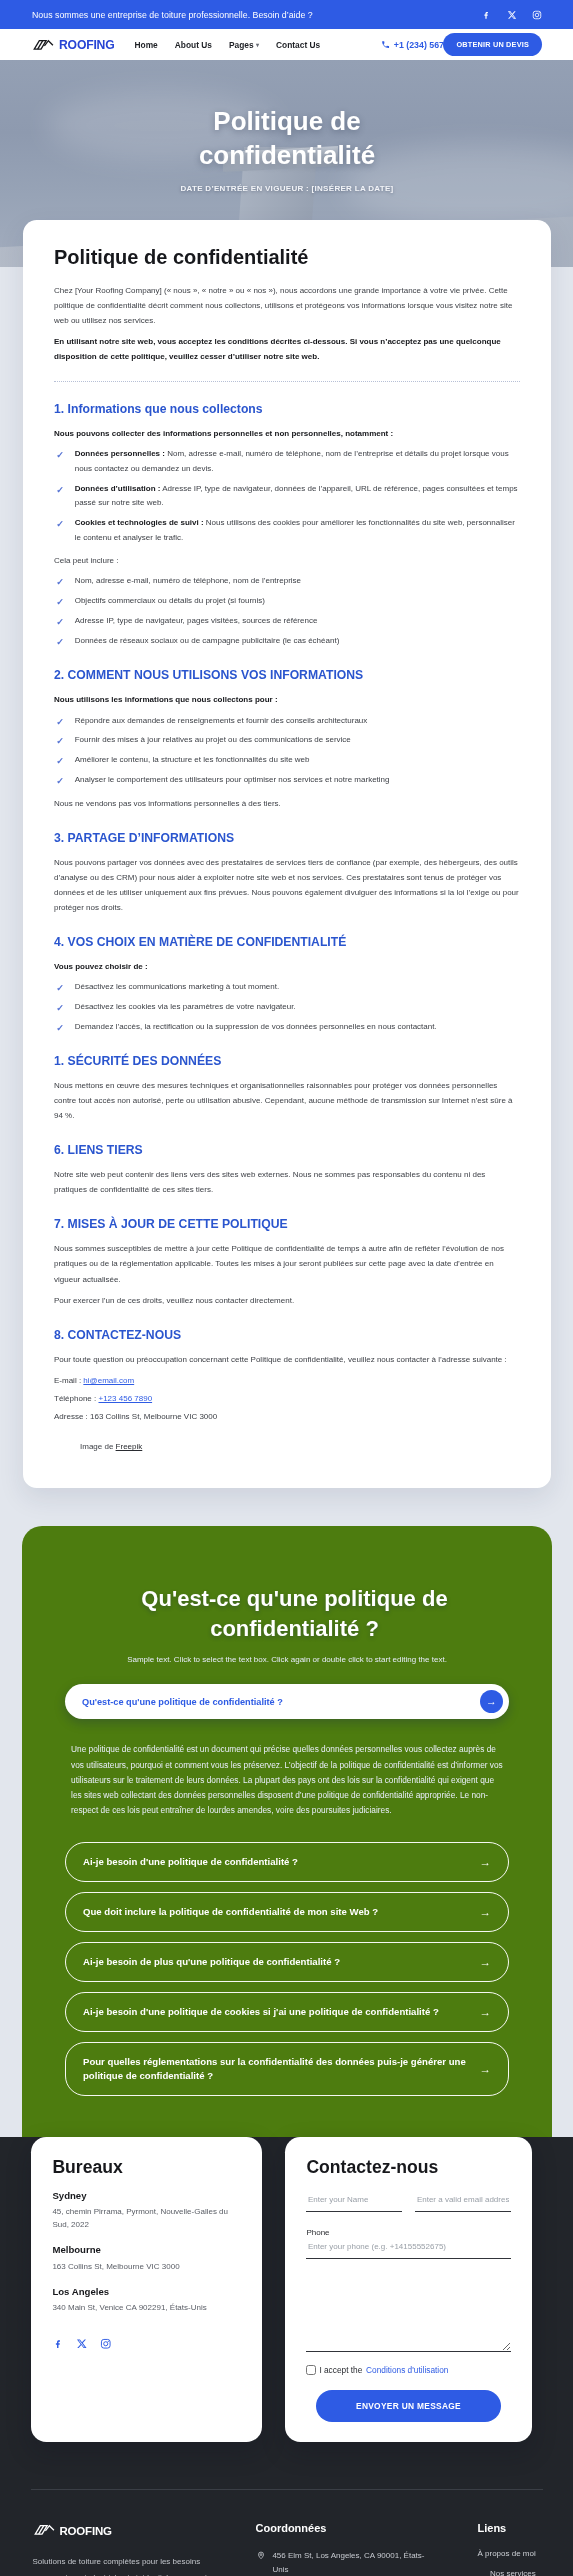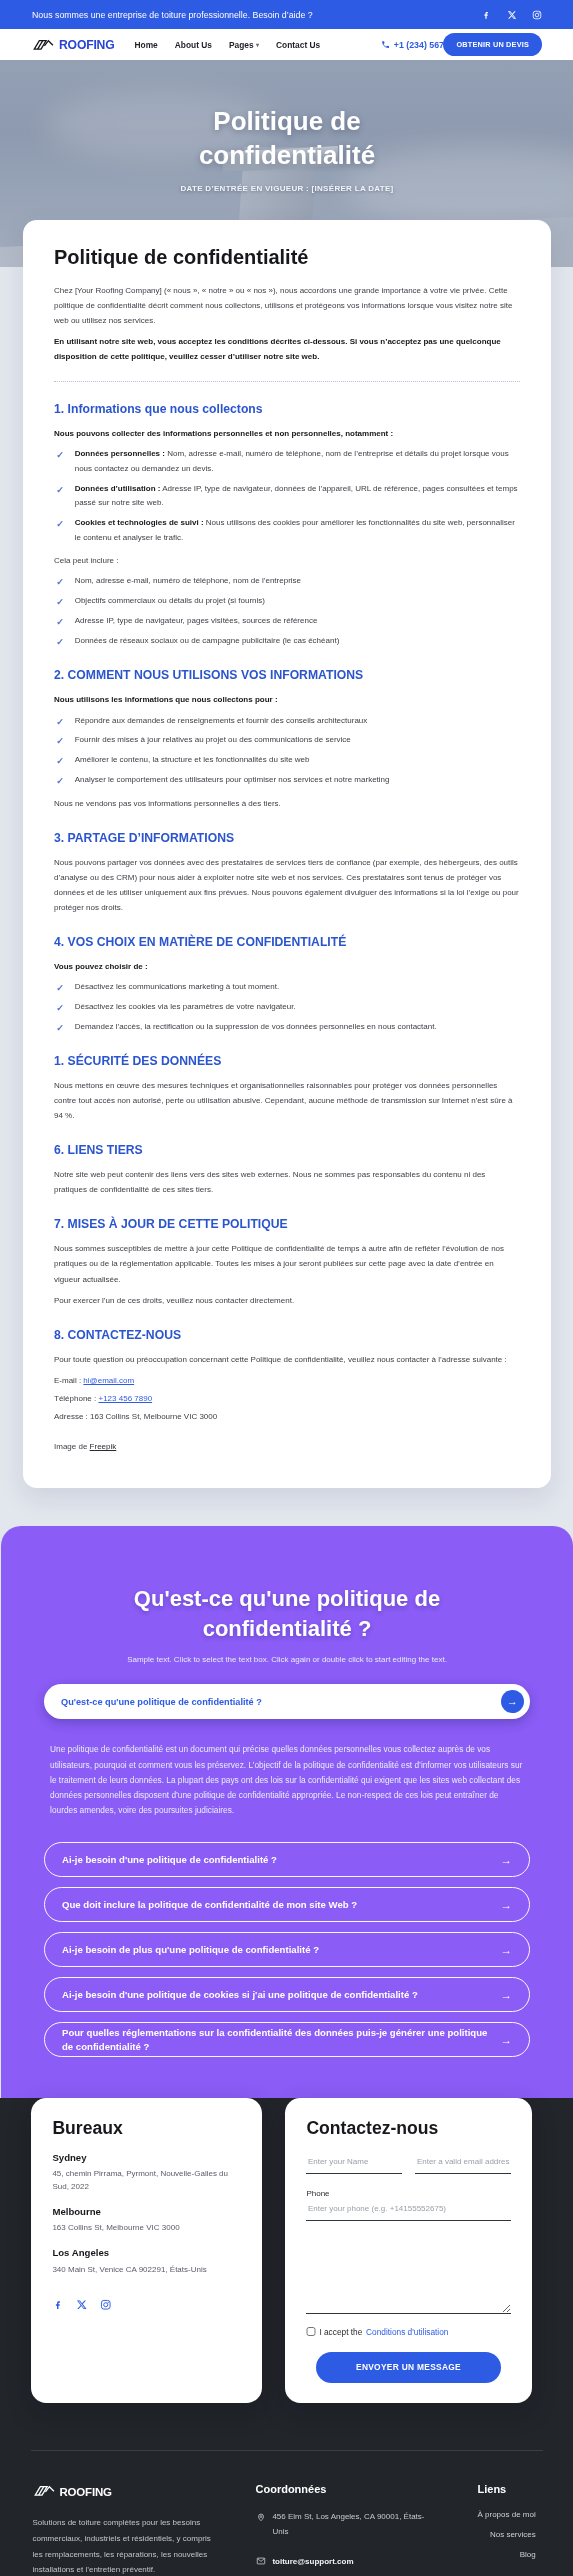--- a/index.html
+++ b/index.html
@@ -90,47 +90,47 @@
   ul.checks li {
     position: relative; padding-left: 20.7px; font-size: 8px; line-height: 1.82;
     color: #3E4147; margin-bottom: 5.4px;
   }
   ul.checks li .check {
     position: absolute; left: 2.3px; top: 0; color: #5472D3; font-weight: 700; font-size: 9.2px;
   }
   ul.checks li strong { color: #17181C; }
   .contact-line { margin-bottom: 3.1px; }
   .plink { color: #2E5BE4; font-weight: 400; text-decoration: underline; }
-  .credit { margin-top: 15.3px; }
+  .credit { margin-top: 15.3px; margin-left: 26px; }
   .credit-link { color: #2A2C31; text-decoration: underline; }
 
   
   .faq {
-    margin: 38px 1px 0; background: #8b5cf6; border-radius: 20px;
+    margin: 38px 22px 0; background: #4d7c0f; border-radius: 20px;
     padding: 58px 43px 0; color: #fff; position: relative;
   }
   .faq h2 {
     text-align: center; font-size: 22px; line-height: 1.38; font-weight: 800;
     width: 459px; margin: 0 auto 10.7px; text-shadow: 0 2.3px 4.6px rgba(20,35,90,0.3);
   }
   .faq-sub { text-align: center; font-size: 8px; color: #E7ECFB; margin-bottom: 20px; }
   .search-pill {
     background: #fff; border-radius: 19px; height: 35px; display: flex; align-items: center;
     padding: 0 6.1px 0 17px; box-shadow: 0 3.8px 10.7px rgba(15,30,90,0.28); cursor: pointer;
   }
   .search-pill-text { flex: 1; color: #2E5BE4; font-size: 9.2px; font-weight: 700; }
   .search-pill-btn {
     width: 23px; height: 23px; border-radius: 50%; background: #2E5BE4; border: none;
     color: #fff; font-size: 10.7px; line-height: 23px; text-align: center; cursor: pointer;
   }
   .faq-para { font-size: 8.3px; line-height: 1.82; color: #EAEFFC; margin: 23px 6.1px 24.5px; }
   .faq-item {
     border: 1.2px solid rgba(255,255,255,0.95); border-radius: 20px;
     min-height: 35px; display: flex; align-items: center; gap: 5px;
-    padding: 0 17px; margin-bottom: 10px; cursor: pointer;
+    padding: 12px 17px; margin-bottom: 10px; cursor: pointer;
   }
   .faq-q { flex: 1; font-size: 9.6px; font-weight: 700; line-height: 1.45; }
   .faq-arrow { font-size: 11.5px; color: #fff; }
   .faq-spacer { height: 138px; }
 
   
   .dark { background: #22252A; padding: 0 31px 20px; position: relative; }
   .cards-row { display: flex; gap: 23px; margin-top: -107px; position: relative; z-index: 6; }
   .card {
     background: #fff; border-radius: 15.3px; padding: 20px 21.4px;

